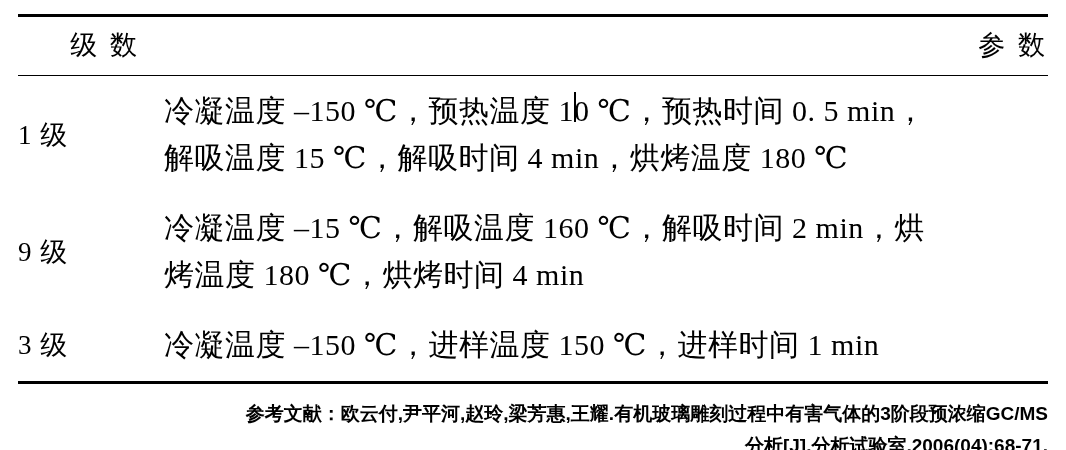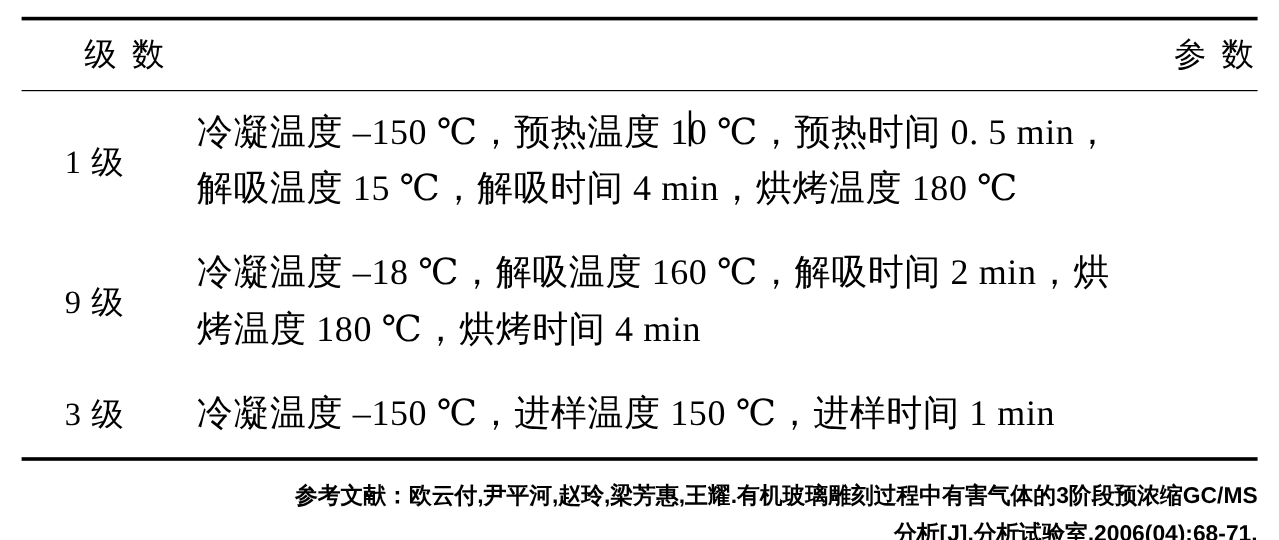--- a/index.html
+++ b/index.html
@@ -44,21 +44,21 @@
   table.data col.c2 { width: auto; }
   th.head-cell {
     font-weight: normal;
     font-size: 27px;
     text-align: right;
     padding: 10px 0 12px 0;
     letter-spacing: 3px;
   }
   td.level-cell {
     font-size: 27px;
-    text-align: center;
+    text-align: left;
     vertical-align: middle;
     padding: 8px 0;
     letter-spacing: 1px;
   }
   td.param-cell {
     font-size: 30px;
     text-align: left;
     vertical-align: middle;
     padding: 12px 0 12px 24px;
     line-height: 1.55;
@@ -116,21 +116,21 @@
         <tr>
           <td class="level-cell">1 级</td>
           <td class="param-cell">
             <div>冷凝温度 –150 ℃，预热温度 10 ℃，预热时间 0. 5 min，</div>
             <div>解吸温度 15 ℃，解吸时间 4 min，烘烤温度 180 ℃</div>
           </td>
         </tr>
         <tr>
           <td class="level-cell">9 级</td>
           <td class="param-cell">
-            <div>冷凝温度 –18 ℃，解吸温度 160 ℃，解吸时间 2 min，烘</div>
+            <div>冷凝温度 –15 ℃，解吸温度 160 ℃，解吸时间 2 min，烘</div>
             <div>烤温度 180 ℃，烘烤时间 4 min</div>
           </td>
         </tr>
         <tr>
           <td class="level-cell">3 级</td>
           <td class="param-cell">
             <div>冷凝温度 –150 ℃，进样温度 150 ℃，进样时间 1 min</div>
           </td>
         </tr>
       </tbody>

